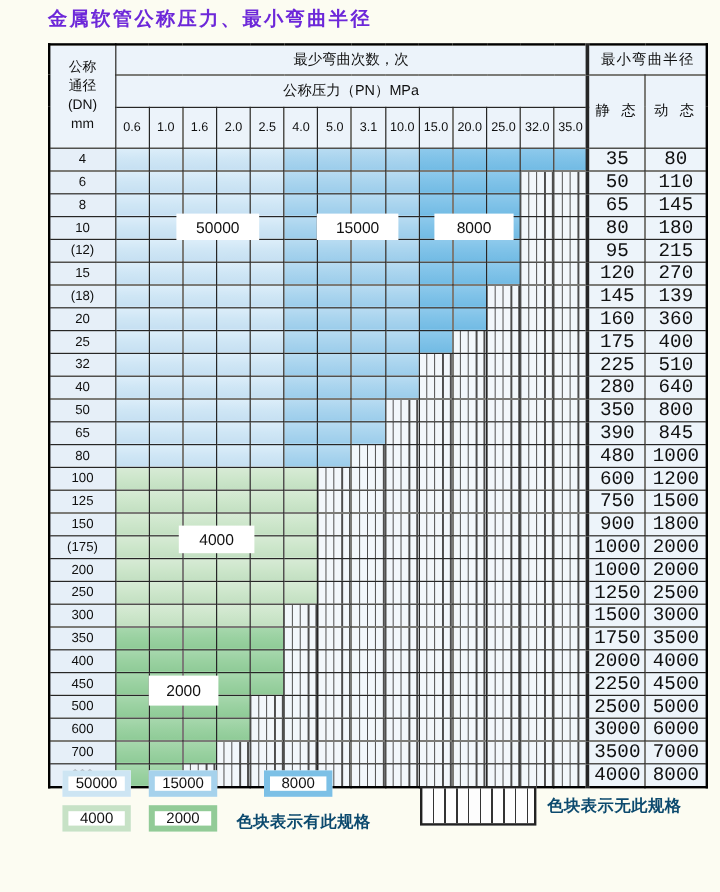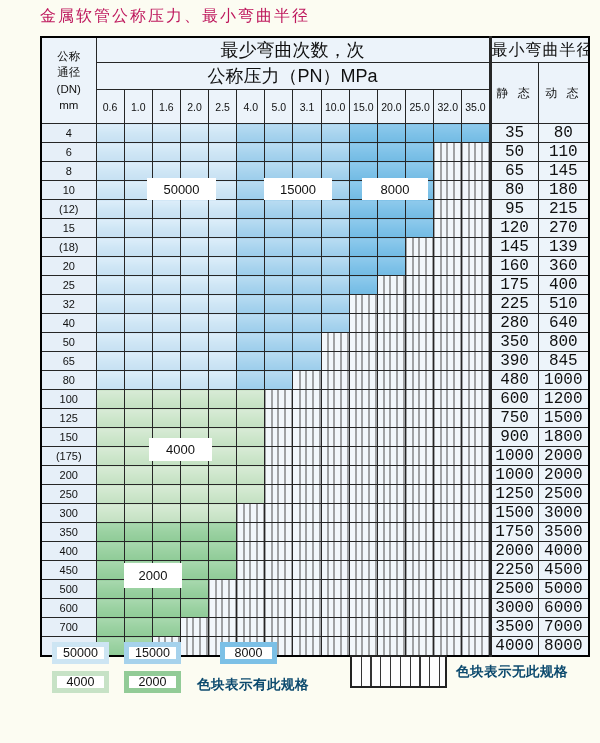--- a/index.html
+++ b/index.html
@@ -5,38 +5,38 @@
   html,body{margin:0;padding:0;}
   body{
     width:600px;height:743px;position:relative;overflow:hidden;
     background:#fcfcf2;
     font-family:"Liberation Sans","DejaVu Sans",sans-serif;
     color:#101010;
   }
   .title{
     position:absolute;left:40px;top:6px;
     font-family:"Liberation Serif","DejaVu Serif",serif;
-    font-weight:normal;font-size:16px;letter-spacing:2px;color:#be185d;
+    font-weight:bold;font-size:16px;letter-spacing:2px;color:#6d28d9;
   }
   table.tbl{
     position:absolute;left:40px;top:36px;
     border-collapse:collapse;table-layout:fixed;width:550px;
     border:2.5px solid #000;
   }
   .tbl th,.tbl td{
     border:1.5px solid #262626;padding:0;margin:0;
     text-align:center;vertical-align:middle;color:#101010;
     overflow:hidden;white-space:nowrap;
   }
   .tbl thead th{font-weight:normal;background:#ecf3fa;}
   tr.h1{height:25px;} tr.h2{height:27px;} tr.h3{height:34px;}
   tbody tr{height:17.3px;}
   .dnhead{font-size:11.5px;line-height:1.4;}
-  .cycles,.pressure{font-size:18px;}
-  .radius{font-size:16px;letter-spacing:1px;}
+  .cycles,.pressure{font-size:12px;}
+  .radius{font-size:12px;letter-spacing:1px;}
   .sd{font-size:12px;letter-spacing:3px;}
   .pval{font-size:10.5px;background:#f0f6fb;}
   td.dn{font-size:11px;background:#e6eff8;}
   td.rad{font-size:16px;background:#edf4fa;font-family:Liberation Mono, monospace;}
   .stsep{border-left:3px solid #262626 !important;}
   td.b1{background:linear-gradient(180deg,#ddeefa 0%,#cfe6f5 50%,#c6e0f2 100%);}
   td.b2{background:linear-gradient(180deg,#b9dcf2 0%,#a9d4ee 50%,#9ccdeb 100%);}
   td.b3{background:linear-gradient(180deg,#8fcaec 0%,#7fc2e8 50%,#72bbe4 100%);}
   td.g1{background:linear-gradient(180deg,#d8ebd6 0%,#cde6cb 50%,#c3e0c2 100%);}
   td.g2{background:linear-gradient(180deg,#a8d8ae 0%,#9ad1a1 50%,#8fcb97 100%);}

